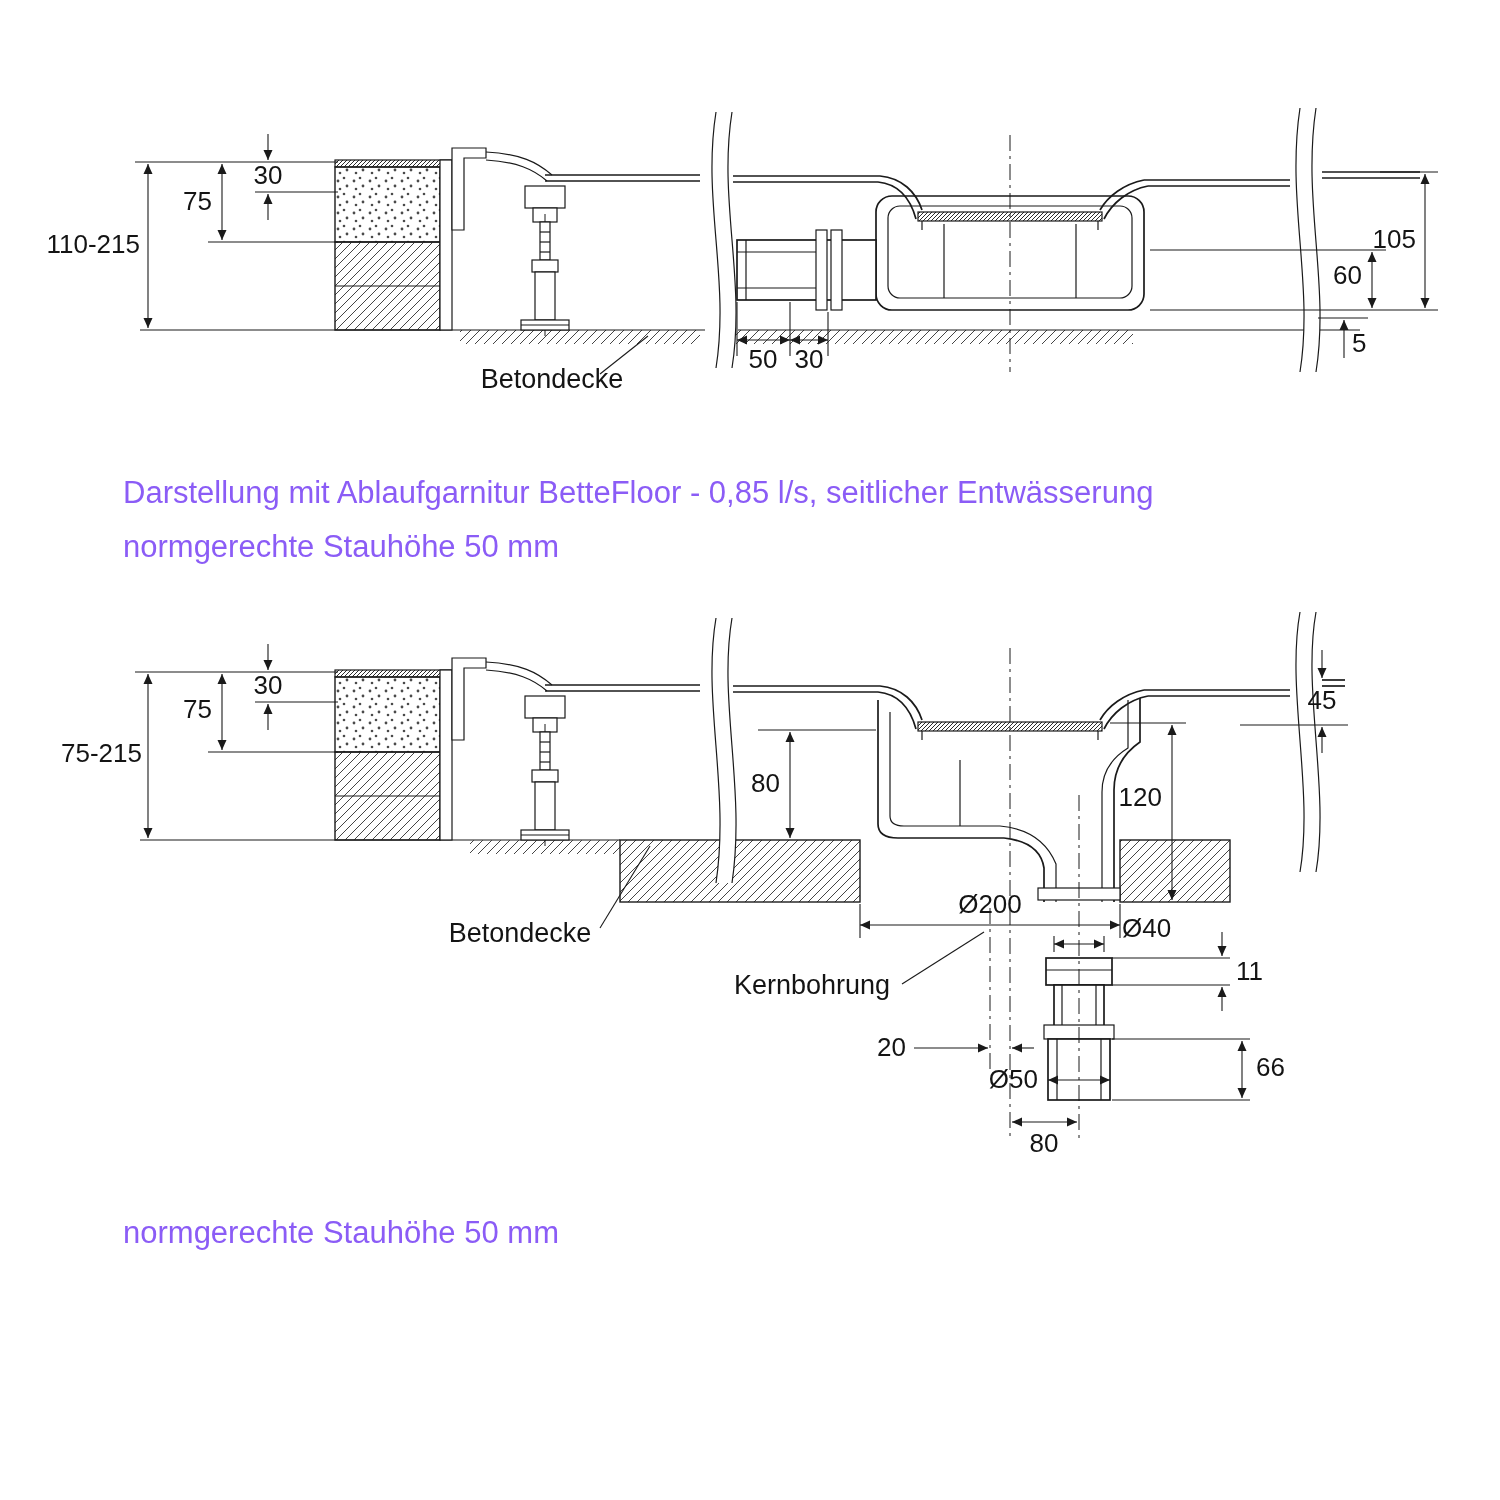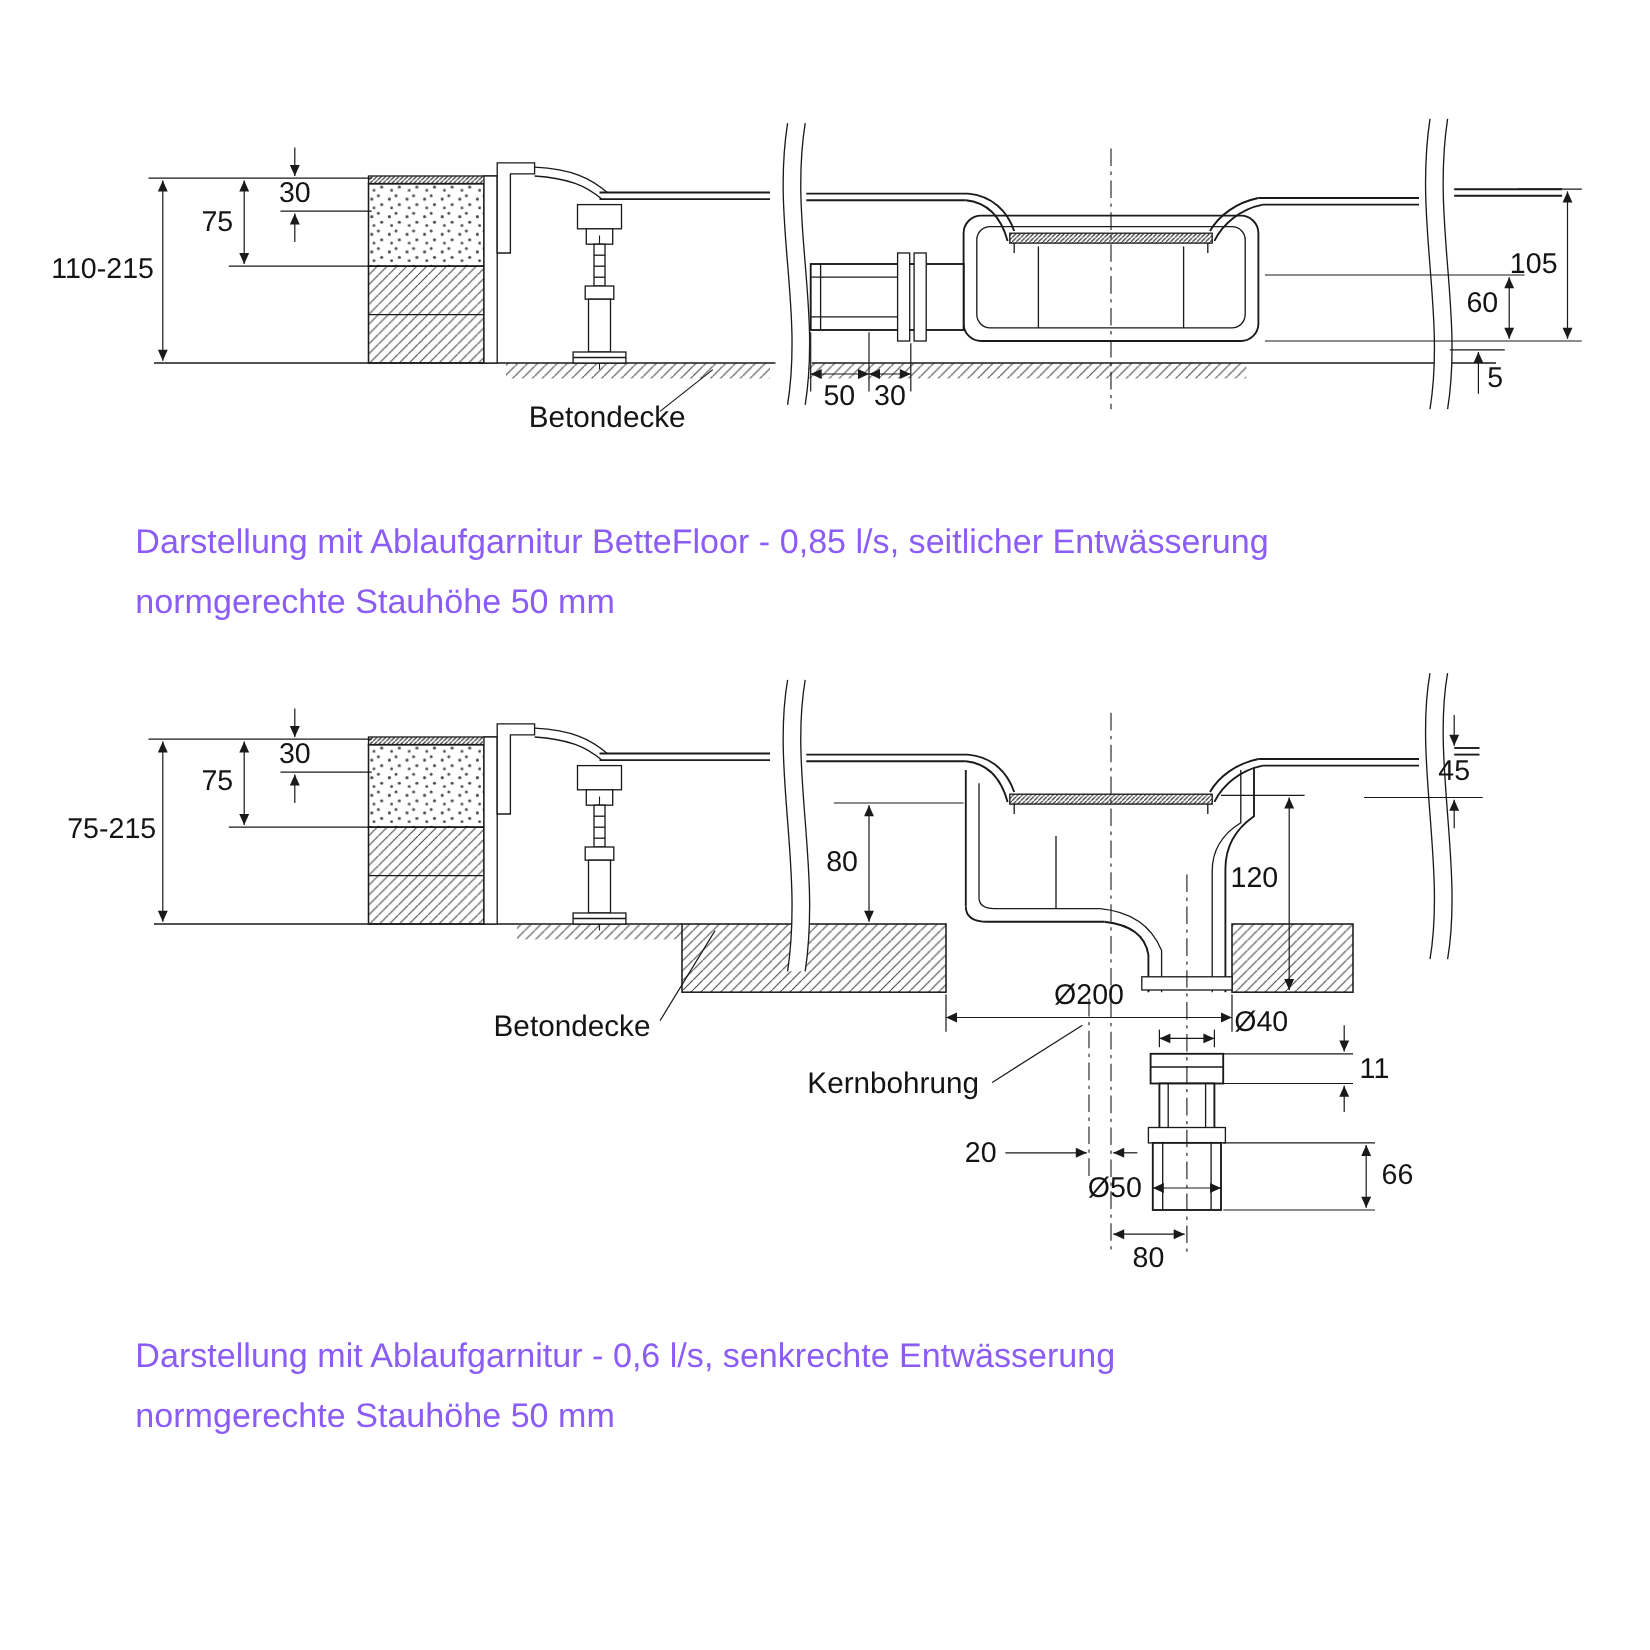--- a/index.html
+++ b/index.html
@@ -283,17 +283,16 @@
     </g>
   </g>
 </svg>
 
 <div class="caption" style="top:466px">
   <div>Darstellung mit Ablaufgarnitur BetteFloor - 0,85 l/s, seitlicher Entwässerung</div>
   <div>normgerechte Stauhöhe 50 mm</div>
 </div>
 
 <div class="caption" style="top:1206px">
-  <div>Darstellung mit Ablaufgarnitur - 0,6 l/s, senkrechte Entwässerung</div>
   <div>normgerechte Stauhöhe 50 mm</div>
 </div>
 
 </div>
 
 </body></html>

